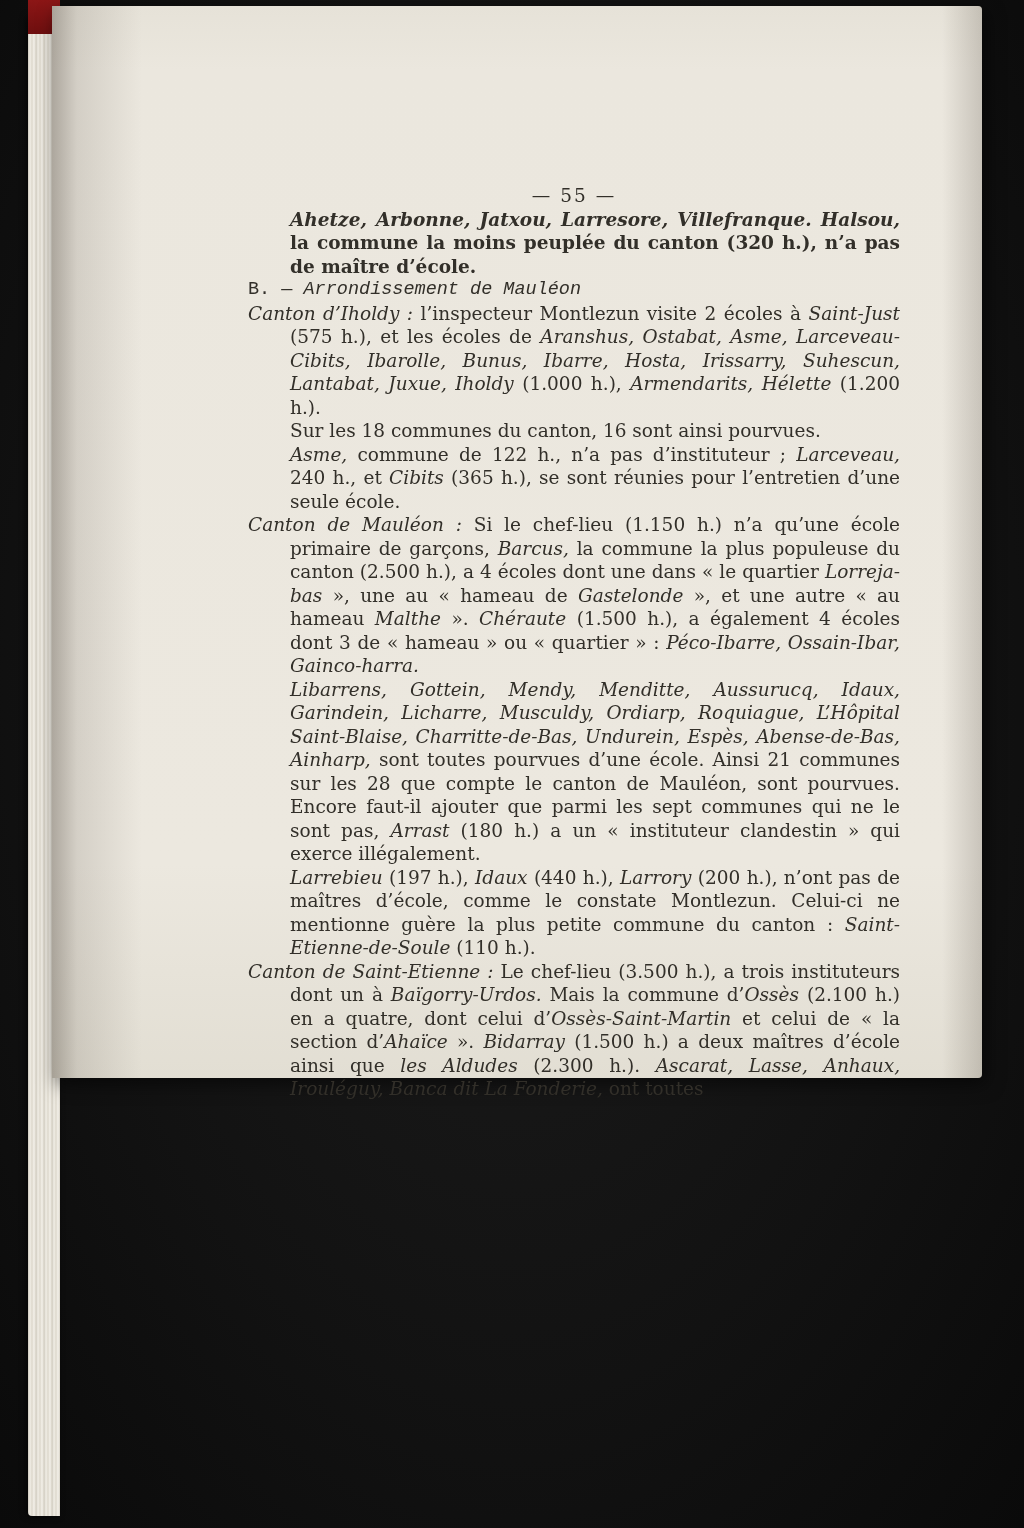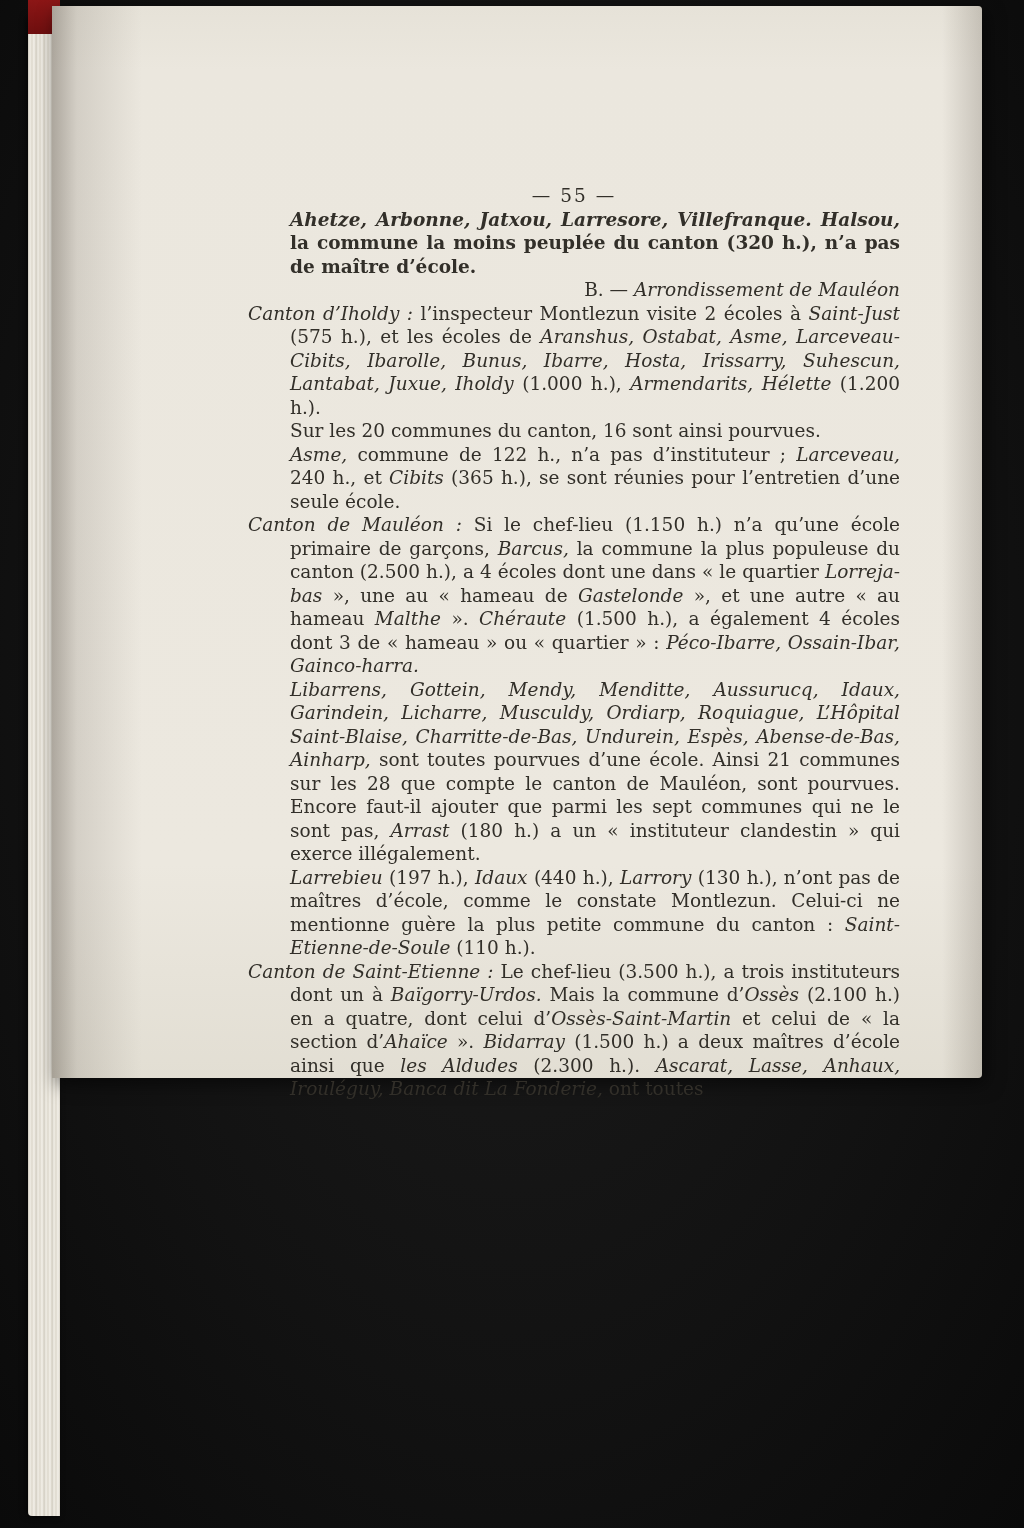--- a/index.html
+++ b/index.html
@@ -60,39 +60,40 @@
     letter-spacing: 2px;
     margin: 0 0 30px 0;
   }
   .page-text p { margin: 0; }
   .page-text .it { font-style: italic; }
 
   .intro { padding-left: 42px; font-weight: bold; }
   .sub   { padding-left: 42px; margin-top: 7px; }
   .canton{ padding-left: 42px; text-indent: -42px; margin-top: 15px; }
   .heading {
-    text-align: right;
+    text-align: left;
     margin: 34px 0 26px 0;
     padding-left: 0;
+    font-family: Liberation Mono, monospace;
   }
 </style>
 </head>
 <body>
 
 <div class="scan-frame">
   <div class="page-stack"></div>
   <div class="cover-corner"></div>
   <div class="book-page">
     <div class="page-text">
       <p class="page-number">— 55 —</p>
 
     <p class="intro"><span class="it">Ahetze, Arbonne, Jatxou, Larresore, Villefranque. Halsou,</span><span> la commune la moins peuplée du canton (320 h.), n’a pas de maître d’école.</span></p>
         <p class="heading"><span>B. — </span><span class="it">Arrondissement de Mauléon</span></p>
         <p class="canton"><span class="it">Canton d’Iholdy : </span><span>l’inspecteur Montlezun visite 2 écoles à </span><span class="it">Saint-Just</span><span> (575 h.), et les écoles de </span><span class="it">Aranshus, Ostabat, Asme, Larceveau-Cibits, Ibarolle, Bunus, Ibarre, Hosta, Irissarry, Suhescun, Lantabat, Juxue, Iholdy</span><span> (1.000 h.), </span><span class="it">Armendarits, Hélette</span><span> (1.200 h.).</span></p>
-        <p class="sub"><span>Sur les 20 communes du canton, 16 sont ainsi pourvues.</span></p>
+        <p class="sub"><span>Sur les 18 communes du canton, 16 sont ainsi pourvues.</span></p>
         <p class="sub"><span class="it">Asme,</span><span> commune de 122 h., n’a pas d’instituteur ; </span><span class="it">Larceveau,</span><span> 240 h., et </span><span class="it">Cibits</span><span> (365 h.), se sont réunies pour l’entretien d’une seule école.</span></p>
         <p class="canton"><span class="it">Canton de Mauléon : </span><span>Si le chef-lieu (1.150 h.) n’a qu’une école primaire de garçons, </span><span class="it">Barcus,</span><span> la commune la plus populeuse du canton (2.500 h.), a 4 écoles dont une dans « le quartier </span><span class="it">Lorreja-bas</span><span> », une au « hameau de </span><span class="it">Gastelonde</span><span> », et une autre « au hameau </span><span class="it">Malthe</span><span> ». </span><span class="it">Chéraute</span><span> (1.500 h.), a également 4 écoles dont 3 de « hameau » ou « quartier » : </span><span class="it">Péco-Ibarre, Ossain-Ibar, Gainco-harra.</span></p>
         <p class="sub"><span class="it">Libarrens, Gottein, Mendy, Menditte, Aussurucq, Idaux, Garindein, Licharre, Musculdy, Ordiarp, Roquiague, L’Hôpital Saint-Blaise, Charritte-de-Bas, Undurein, Espès, Abense-de-Bas, Ainharp,</span><span> sont toutes pourvues d’une école. Ainsi 21 communes sur les 28 que compte le canton de Mauléon, sont pourvues. Encore faut-il ajouter que parmi les sept communes qui ne le sont pas, </span><span class="it">Arrast</span><span> (180 h.) a un « instituteur clandestin » qui exerce illégalement.</span></p>
-        <p class="sub"><span class="it">Larrebieu</span><span> (197 h.), </span><span class="it">Idaux</span><span> (440 h.), </span><span class="it">Larrory</span><span> (130 h.), n’ont pas de maîtres d’école, comme le constate Montlezun. Celui-ci ne mentionne guère la plus petite commune du canton : </span><span class="it">Saint-Etienne-de-Soule</span><span> (110 h.).</span></p>
+        <p class="sub"><span class="it">Larrebieu</span><span> (197 h.), </span><span class="it">Idaux</span><span> (440 h.), </span><span class="it">Larrory</span><span> (200 h.), n’ont pas de maîtres d’école, comme le constate Montlezun. Celui-ci ne mentionne guère la plus petite commune du canton : </span><span class="it">Saint-Etienne-de-Soule</span><span> (110 h.).</span></p>
         <p class="canton"><span class="it">Canton de Saint-Etienne : </span><span>Le chef-lieu (3.500 h.), a trois instituteurs dont un à </span><span class="it">Baïgorry-Urdos.</span><span> Mais la commune d’</span><span class="it">Ossès</span><span> (2.100 h.) en a quatre, dont celui d’</span><span class="it">Ossès-Saint-Martin</span><span> et celui de « la section d’</span><span class="it">Ahaïce</span><span> ». </span><span class="it">Bidarray</span><span> (1.500 h.) a deux maîtres d’école ainsi que </span><span class="it">les Aldudes</span><span> (2.300 h.). </span><span class="it">Ascarat, Lasse, Anhaux, Irouléguy, Banca dit La Fonderie,</span><span> ont toutes</span></p>
       </div>
   </div>
 </div>
 
 </body></html>

